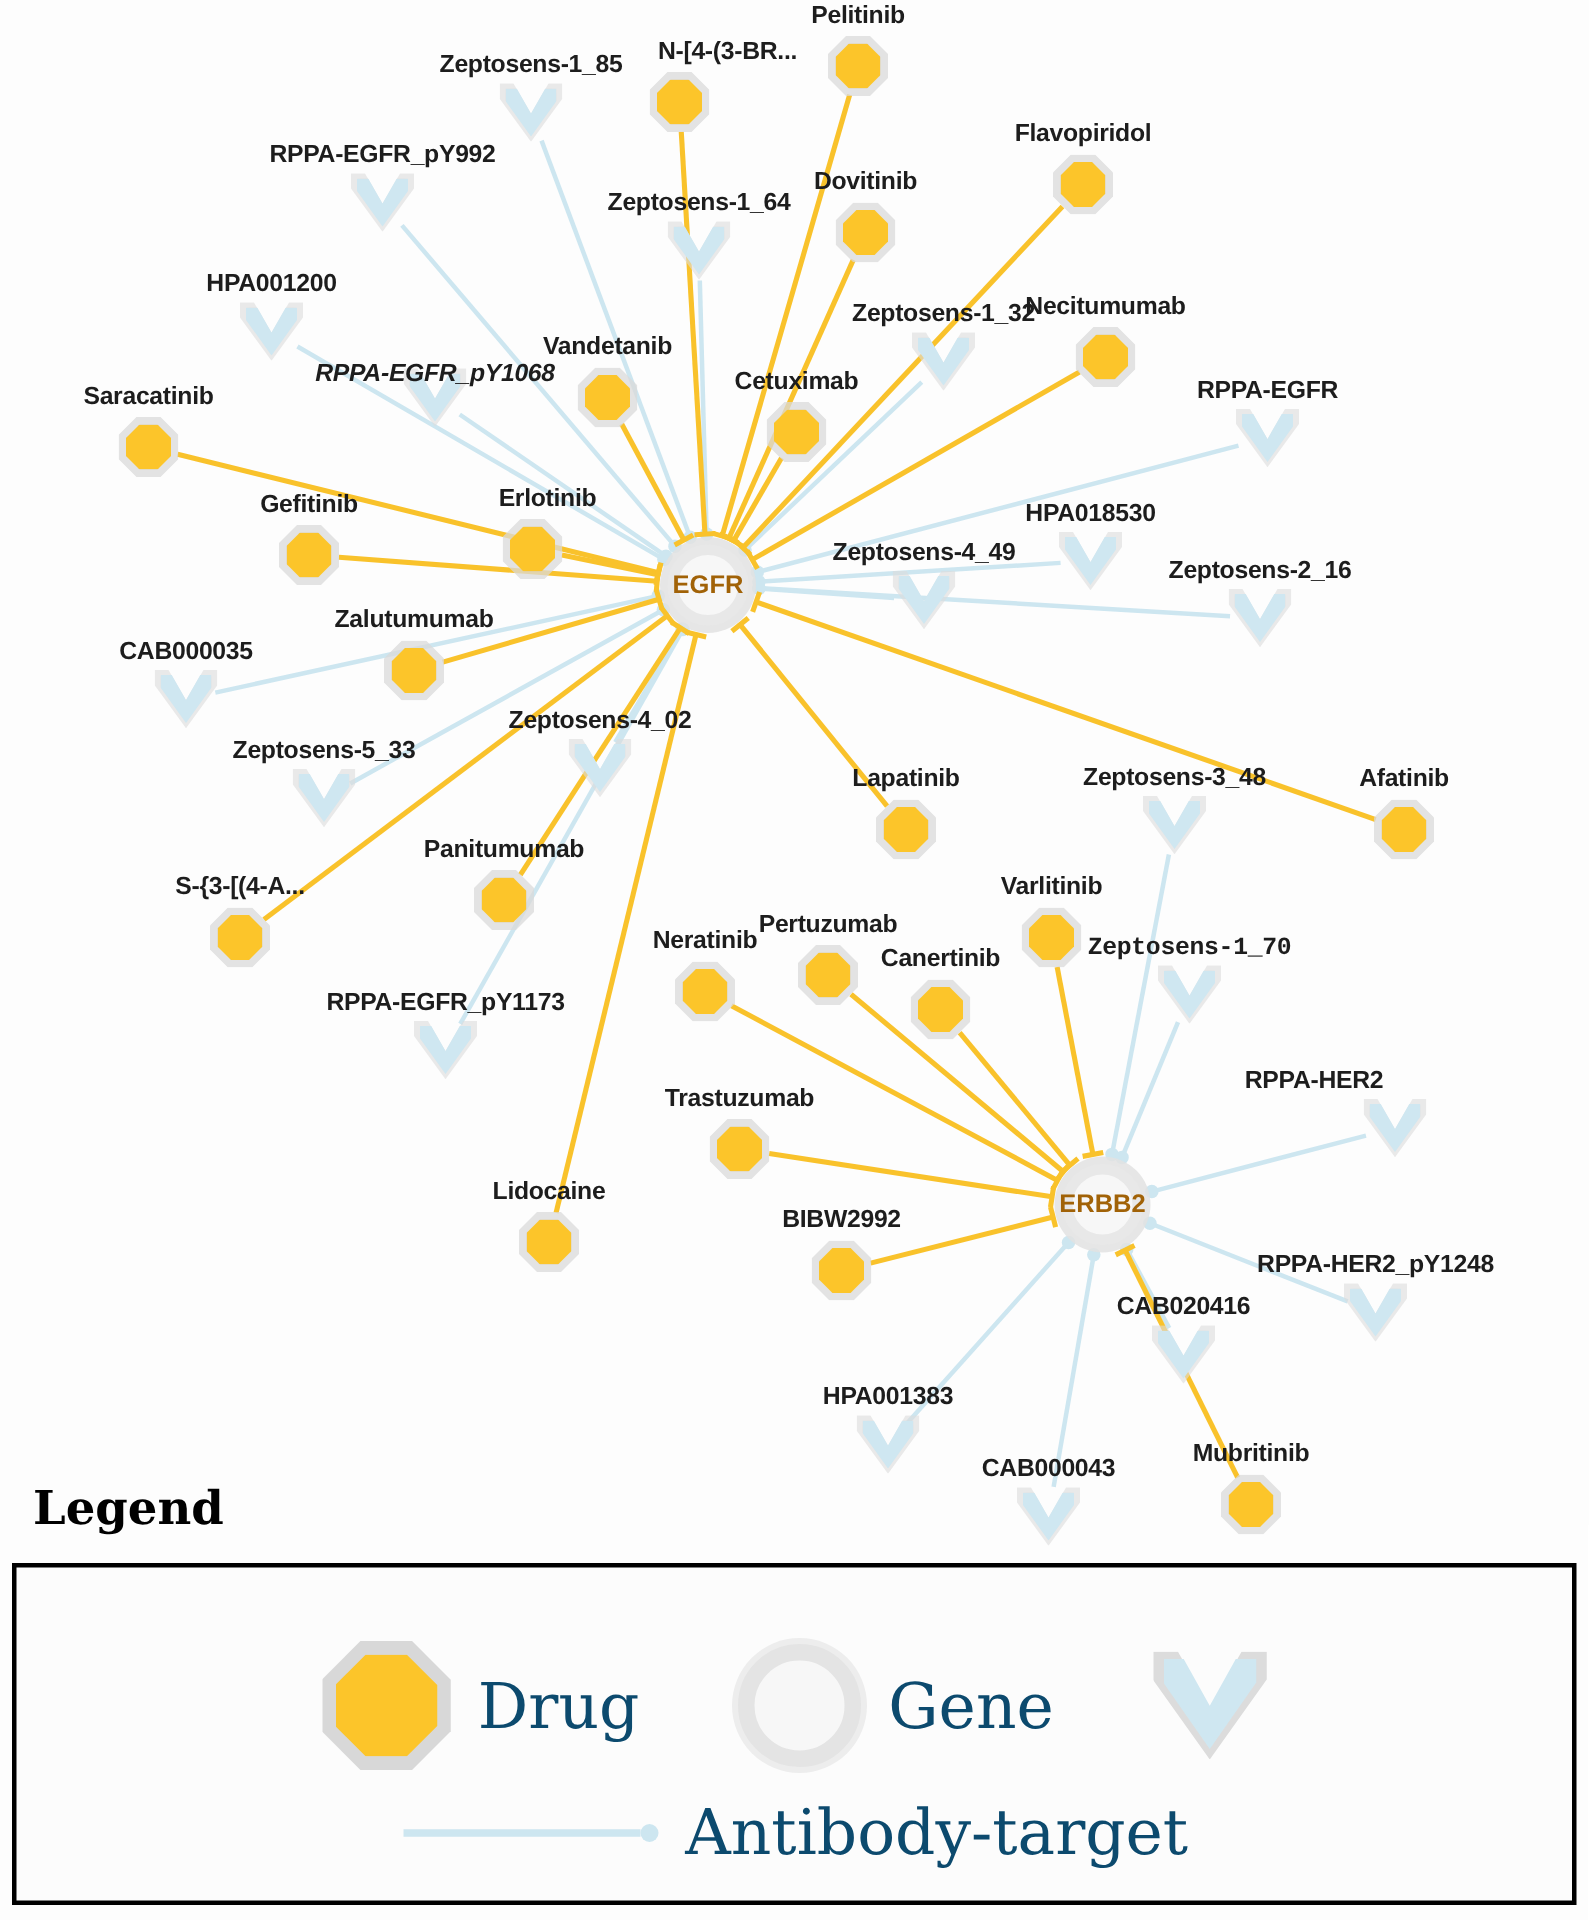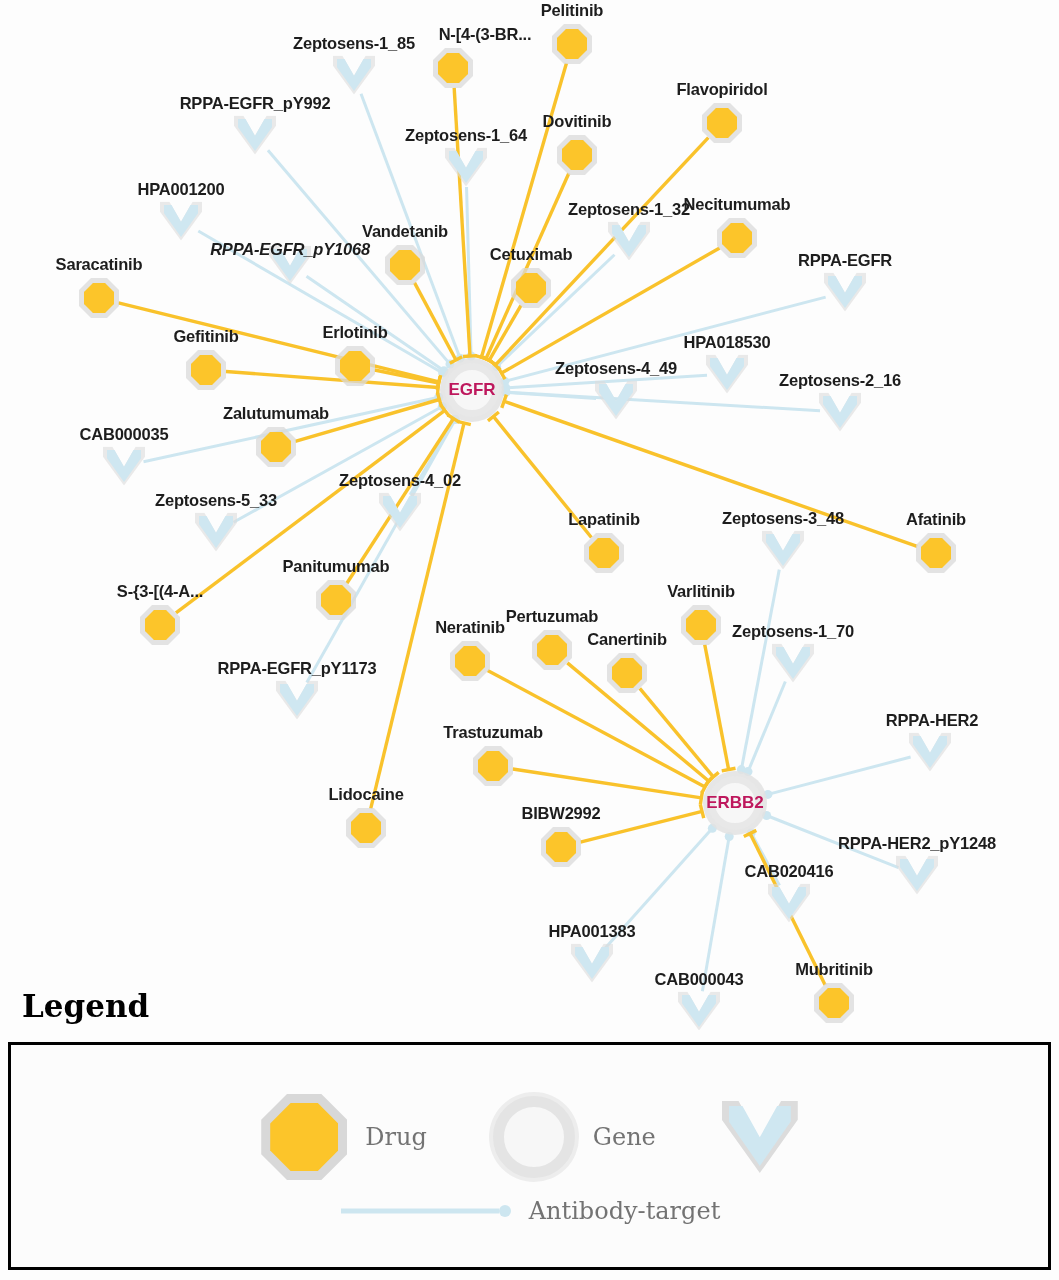--- a/index.html
+++ b/index.html
@@ -98,21 +98,21 @@
     color: #1d1d1d;
     transform: translate(-50%, -100%);
     letter-spacing: -0.2px;
   }
   .gene-label {
     position: absolute;
     left: 50%; top: 50%;
     transform: translate(-50%, -50%);
     font-weight: bold;
     font-size: 17px;
-    color: #be185d;
+    color: #a16207;
     white-space: nowrap;
   }
   
   #legend-title {
     position: absolute;
     left: 22px;
     top: 988px;
     font-family: "DejaVu Serif", serif;
     font-size: 31px;
     font-weight: bold;
@@ -138,22 +138,22 @@
     gap: 0px;
   }
   .legend-item {
     display: flex;
     align-items: center;
     gap: 18px;
   }
   .legend-item + .legend-item { margin-left: 66px; }
   .legend-text {
     font-family: "DejaVu Serif", serif;
-    font-size: 24px;
-    color: #737373;
+    font-size: 42px;
+    color: #0c4a6e;
   }
   .lg-drug {
     position: relative;
     width: 86px; height: 86px;
   }
   .lg-drug .halo {
     position: absolute; left: 0; top: 0;
     width: 86px; height: 86px;
     background: #d8d8d8;
     clip-path: polygon(30% 0%, 70% 0%, 100% 30%, 100% 70%, 70% 100%, 30% 100%, 0% 70%, 0% 30%);
@@ -373,31 +373,31 @@
         <div class="label" style="left: 400px; top: 490px;">Zeptosens-4_02</div>
         <div class="node" style="left: 783px; top: 550px;">
           <div class="ab-halo"></div>
           <div class="ab-shape"></div>
         </div>
         <div class="label" style="left: 783px; top: 528px;">Zeptosens-3_48</div>
         <div class="node" style="left: 793px; top: 663px;">
           <div class="ab-halo"></div>
           <div class="ab-shape"></div>
         </div>
-        <div class="label" style="left: 793px; top: 641px;">Zeptosens-1_70</div>
+        <div class="label" style="left: 793px; top: 641px; font-family: Liberation Mono, monospace;">Zeptosens-1_70</div>
         <div class="node" style="left: 297px; top: 700px;">
           <div class="ab-halo"></div>
           <div class="ab-shape"></div>
         </div>
         <div class="label" style="left: 297px; top: 678px;">RPPA-EGFR_pY1173</div>
         <div class="node" style="left: 930px; top: 752px;">
           <div class="ab-halo"></div>
           <div class="ab-shape"></div>
         </div>
-        <div class="label" style="left: 932px; top: 730px; text-align: center;">RPPA-HER2</div>
+        <div class="label" style="left: 876px; top: 730px; text-align: center;">RPPA-HER2</div>
         <div class="node" style="left: 917px; top: 875px;">
           <div class="ab-halo"></div>
           <div class="ab-shape"></div>
         </div>
         <div class="label" style="left: 917px; top: 853px;">RPPA-HER2_pY1248</div>
         <div class="node" style="left: 789px; top: 903px;">
           <div class="ab-halo"></div>
           <div class="ab-shape"></div>
         </div>
         <div class="label" style="left: 789px; top: 881px;">CAB020416</div>
@@ -453,21 +453,21 @@
         <div class="label" style="left: 99px; top: 274px;">Saracatinib</div>
         <div class="node" style="left: 206px; top: 370px;">
           <div class="drug-halo"></div>
           <div class="drug-shape"></div>
         </div>
         <div class="label" style="left: 206px; top: 346px;">Gefitinib</div>
         <div class="node" style="left: 355px; top: 366px;">
           <div class="drug-halo"></div>
           <div class="drug-shape"></div>
         </div>
-        <div class="label" style="left: 355px; top: 342px;">Erlotinib</div>
+        <div class="label" style="left: 365px; top: 342px;">Erlotinib</div>
         <div class="node" style="left: 276px; top: 447px;">
           <div class="drug-halo"></div>
           <div class="drug-shape"></div>
         </div>
         <div class="label" style="left: 276px; top: 423px;">Zalutumumab</div>
         <div class="node" style="left: 936px; top: 553px;">
           <div class="drug-halo"></div>
           <div class="drug-shape"></div>
         </div>
         <div class="label" style="left: 936px; top: 529px;">Afatinib</div>

